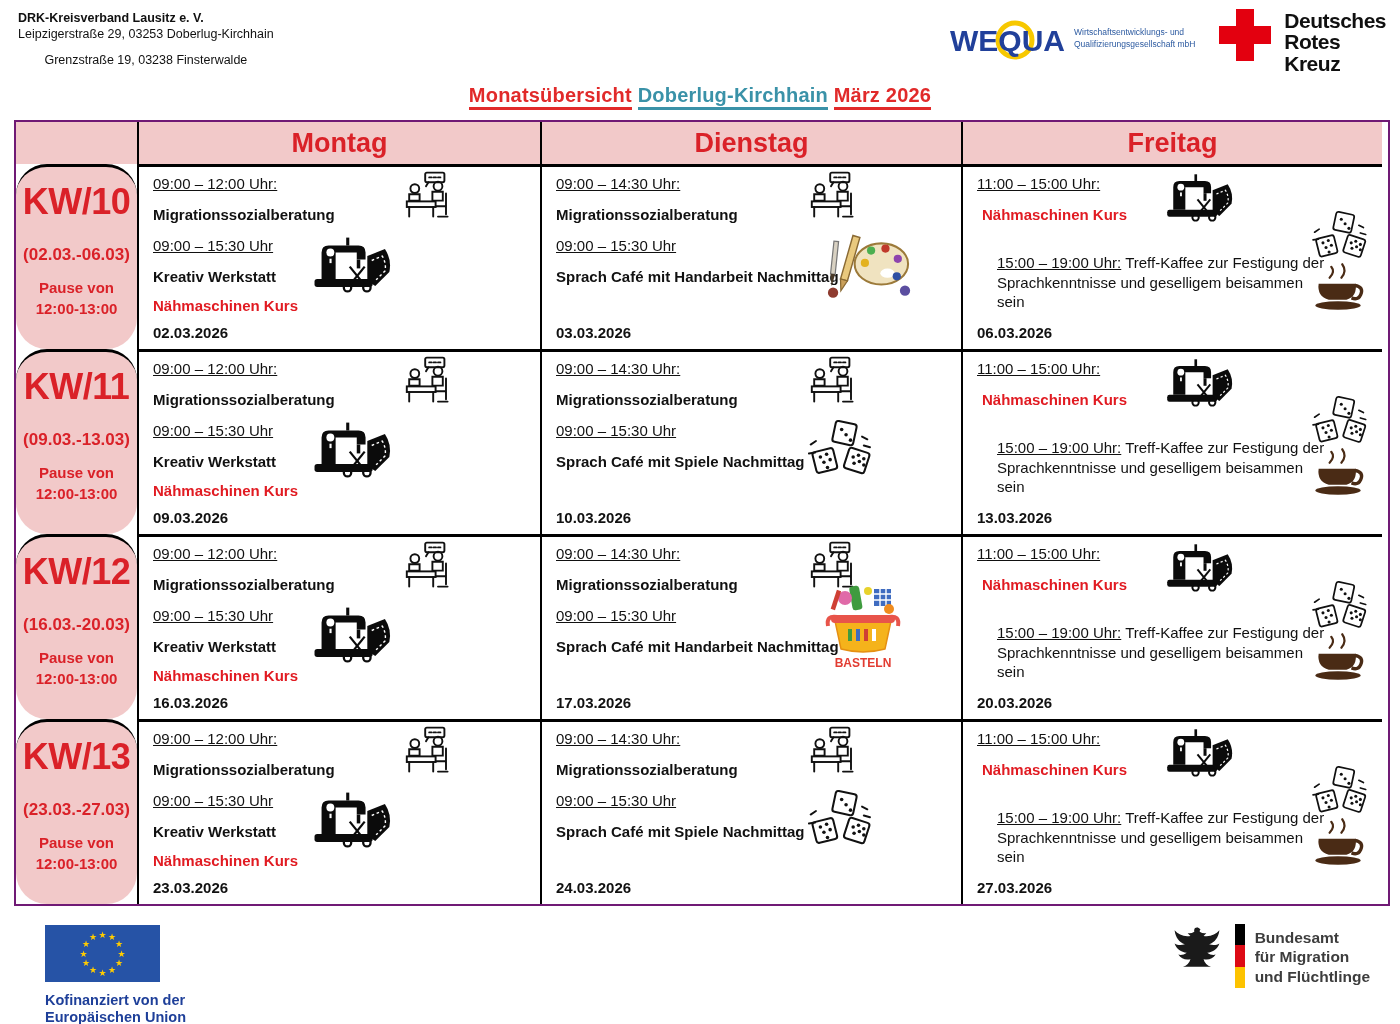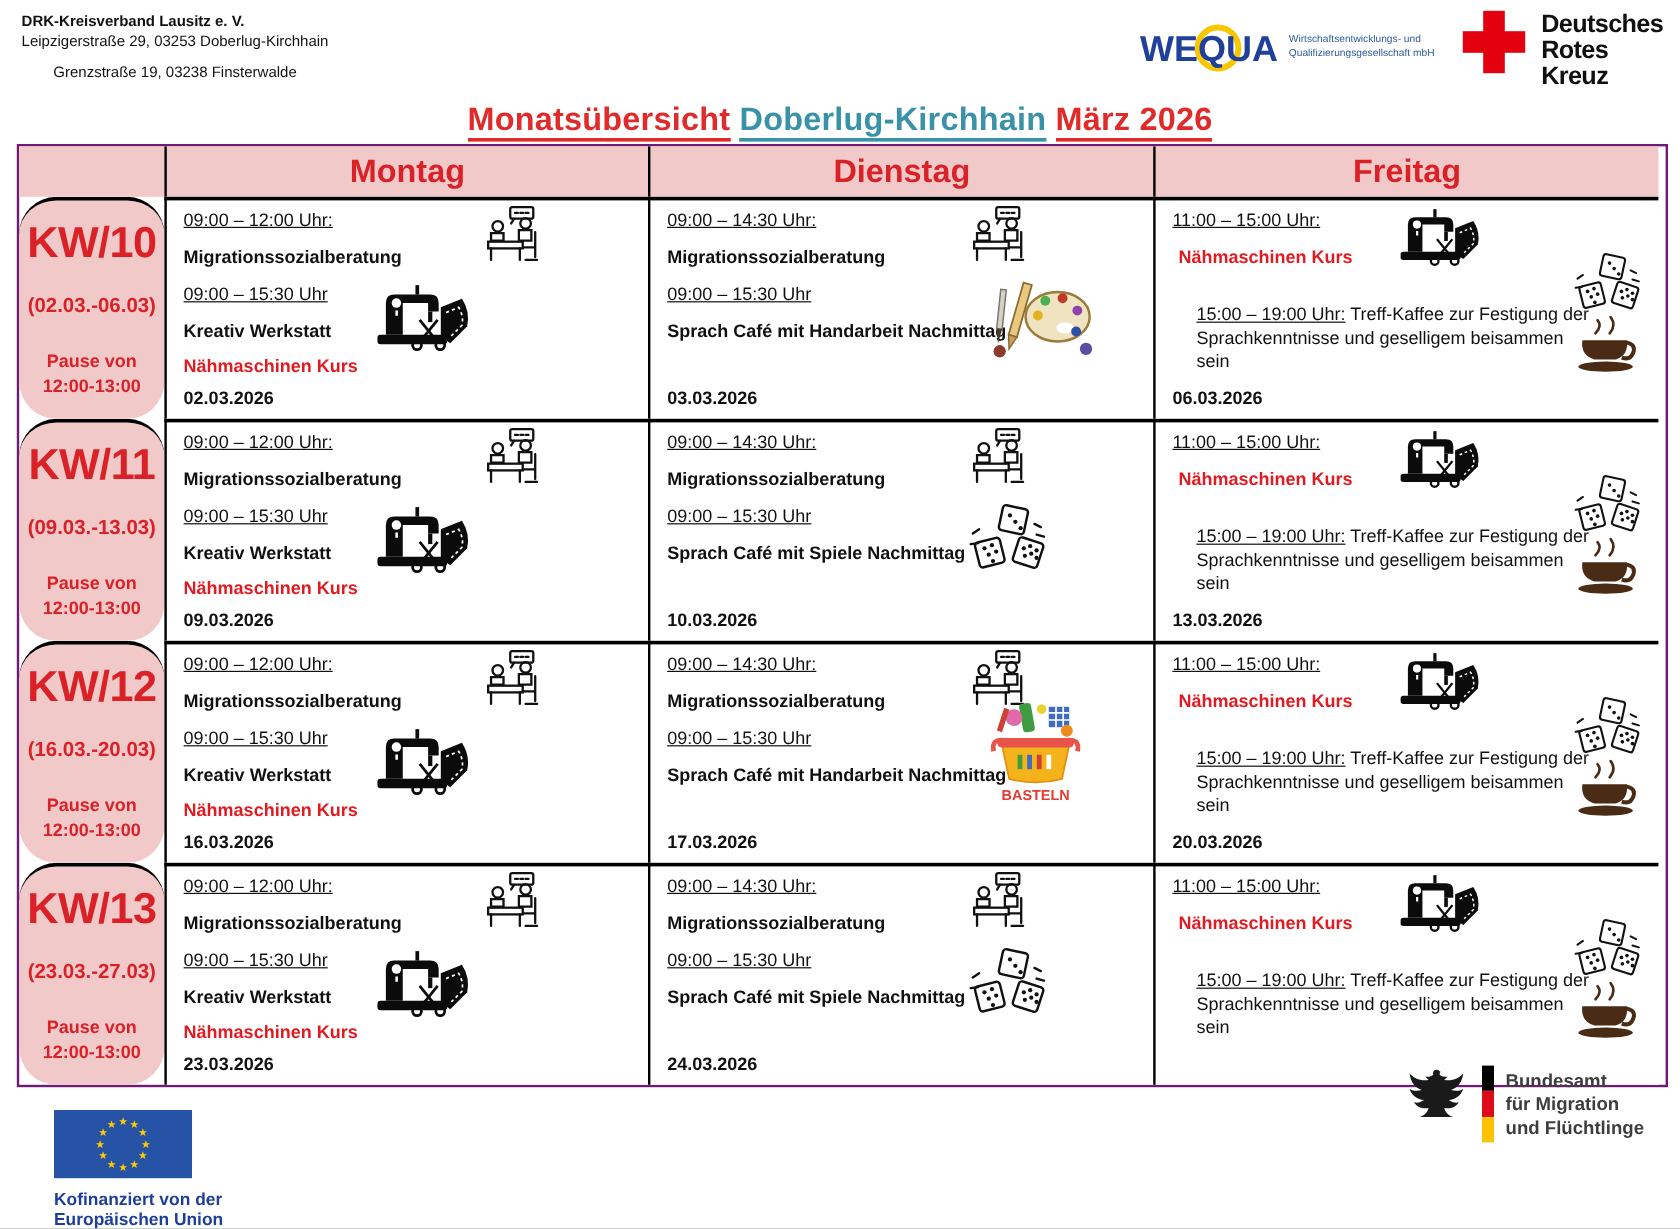--- a/index.html
+++ b/index.html
@@ -10,38 +10,38 @@
   .org-info{position:absolute;left:18px;top:10px;font-size:12.5px;line-height:1.28;color:#111;}
   .org-info .b{font-weight:bold;}
   .org-info .addr2{margin-top:10px;text-align:center;}
 
   .wequa{position:absolute;left:946px;top:14px;}
   .drk-logo{position:absolute;right:14px;top:6px;display:flex;align-items:flex-start;gap:10px;}
   .drk-logo .txt{font-weight:bold;font-size:21px;line-height:1.02;letter-spacing:-.5px;color:#101010;margin-top:4px;}
 
   
   .title{position:absolute;left:0;top:84px;width:100%;text-align:center;
-         font-size:27px;font-weight:bold;letter-spacing:.2px;}
+         font-size:20px;font-weight:bold;letter-spacing:.2px;}
   .title .red{color:#e12a2a;border-bottom:3px solid #e12a2a;padding-bottom:1px;}
   .title .teal{color:#3a92a8;border-bottom:3px solid #3a92a8;padding-bottom:1px;}
 
   
   .cal{position:absolute;left:14px;top:120px;width:1372px;border:2px solid #701a75;
        display:grid;grid-template-columns:121px 403px 421px 421px;
        grid-template-rows:42px repeat(4,185px);background:#fff;}
   .cal > div{box-sizing:border-box;}
   .th{background:#f2c9c9;display:flex;align-items:center;justify-content:center;
       font-weight:bold;font-size:27px;color:#da2128;}
   .bl{border-left:2px solid #000;}
   .bt{border-top:3px solid #000;}
 
   .kw-cell{background:#f2c9c9;text-align:center;color:#da2128;font-weight:bold;padding-top:14px;border-radius:31px;}
   .kw-cell .kw{font-size:36px;letter-spacing:-.5px;}
   .kw-cell .rng{font-size:17px;margin-top:22px;}
-  .kw-cell .pause{font-size:15px;margin-top:26px;line-height:1.4;}
+  .kw-cell .pause{font-size:15px;margin-top:12px;line-height:1.4;}
 
   .day-cell{position:relative;background:#fff;padding:8px 12px 8px 14px;
             display:flex;flex-direction:column;font-size:15px;}
   .time{text-decoration:underline;}
   .act{font-weight:bold;}
   .red{color:#e11b22;}
   .mt{margin-top:14px;}
   .mt2{margin-top:12px;}
   .date{font-weight:bold;margin-top:auto;}
   .para{margin-top:30px;width:332px;line-height:1.3;margin-left:20px;}
@@ -57,21 +57,21 @@
   .ic-dice-tue{right:88px;top:66px;width:68px;height:62px;}
   .ic-basteln{right:56px;top:44px;width:84px;height:92px;}
   .ic-sew-fri{left:200px;top:2px;width:78px;height:56px;}
   .ic-dice-fri{right:14px;top:42px;width:58px;height:54px;}
   .ic-coffee{right:12px;top:94px;width:64px;height:52px;}
 
   
   .eu-block{position:absolute;left:45px;top:925px;}
   .eu-flag{width:115px;height:57px;display:block;}
   .eu-text{margin-top:10px;font-size:14.5px;font-weight:bold;color:#1e3f99;line-height:1.15;}
-  .bamf{position:absolute;right:30px;top:888px;display:flex;align-items:flex-start;gap:10px;}
+  .bamf{position:absolute;right:30px;top:924px;display:flex;align-items:flex-start;gap:10px;}
   .bamf .bar{width:10px;height:64px;display:flex;flex-direction:column;}
   .bamf .bar i{flex:1;display:block;}
   .bamf .bar .k{background:#000;}
   .bamf .bar .r{background:#dd0b15;}
   .bamf .bar .g{background:#fdc300;}
   .bamf .txt{font-size:15.5px;font-weight:600;color:#3d3d3d;line-height:1.25;margin-top:4px;}
   .defs{position:absolute;width:0;height:0;overflow:hidden;}
 </style>
 </head>
 <body>
@@ -499,20 +499,21 @@
           </svg>
         </span>
     </div>
     <div class="day-cell bl bt">
       <div class="time">11:00 – 15:00 Uhr:</div>
       <div class="act red mt indent">Nähmaschinen Kurs</div>
       <div class="para">
         <span class="time">15:00 – 19:00 Uhr:</span>
         <span>Treff-Kaffee zur Festigung der Sprachkenntnisse und geselligem beisammen sein</span>
       </div>
+      <div class="date">27.03.2026</div>
       <span class="ic ic-sew-fri">
           <svg viewBox="0 0 100 74">
             <use href="#sym-sewing"></use>
           </svg>
         </span>
       <span class="ic ic-dice-fri">
           <svg viewBox="0 0 76 70">
             <use href="#sym-dice"></use>
           </svg>
         </span>

